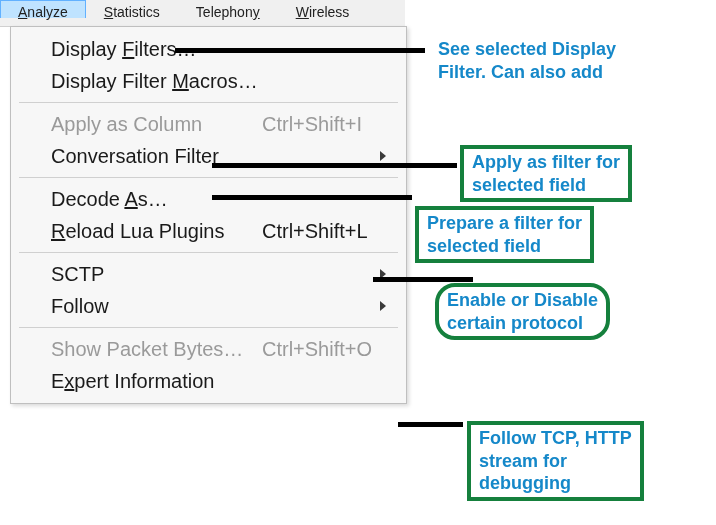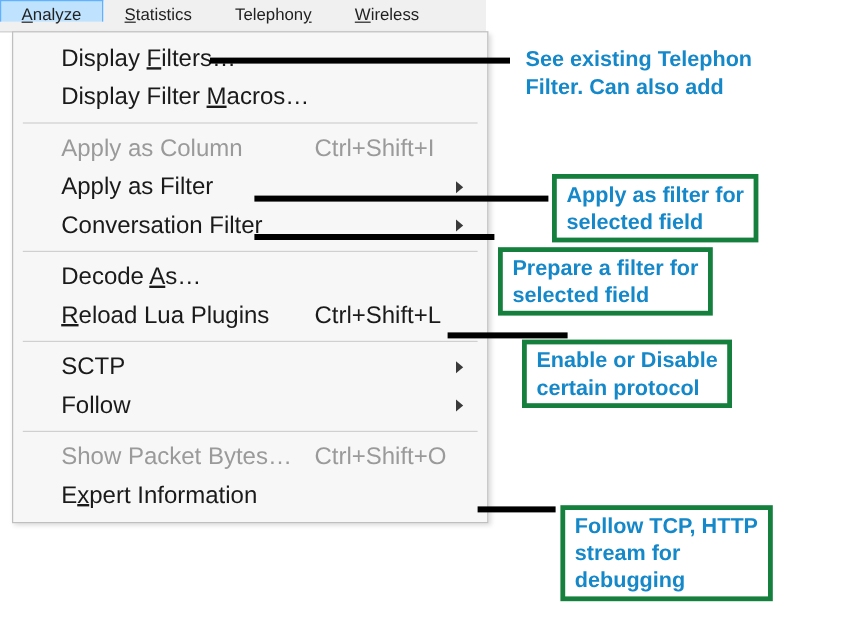--- a/index.html
+++ b/index.html
@@ -141,25 +141,20 @@
     <span class="menu-shortcut"></span>
   </div>
 
   <div class="menu-sep"></div>
 
   <div class="menu-row disabled">
     <span class="menu-label">Apply as Column</span>
     <span class="menu-shortcut">Ctrl+Shift+I</span>
   </div>
 
-  <div class="menu-row">
-    <span class="menu-label">Apply as Filter</span>
-    <span class="menu-shortcut"></span>
-    <span class="menu-arrow"></span>
-  </div>
 
 
   <div class="menu-row">
     <span class="menu-label">Conversation Filter</span>
     <span class="menu-shortcut"></span>
     <span class="menu-arrow"></span>
   </div>
 
   <div class="menu-sep"></div>
 
@@ -207,27 +202,27 @@
   </div>
 
 </div>
 
 <div class="line" style="left:175px; top:48px;  width:250px;"></div>
 <div class="line" style="left:212px; top:163px; width:245px;"></div>
 <div class="line" style="left:212px; top:195px; width:200px;"></div>
 <div class="line" style="left:373px; top:277px; width:100px;"></div>
 <div class="line" style="left:398px; top:422px; width:65px;"></div>
 
-<div class="callout" style="left:438px; top:38px;">See existing Telephon
+<div class="callout" style="left:438px; top:38px;">See selected Display
 Filter. Can also add</div>
 
 <div class="callout boxed" style="left:460px; top:145px;">Apply as filter for
 selected field</div>
 
 <div class="callout boxed" style="left:415px; top:206px;">Prepare a filter for
 selected field</div>
 
-<div class="callout boxed" style="left:435px; top:283px;">Enable or Disable
+<div class="callout boxed" style="left:435px; top:283px;border-radius:20px;">Enable or Disable
 certain protocol</div>
 
 <div class="callout boxed" style="left:467px; top:421px;">Follow TCP, HTTP
 stream for
 debugging</div>
 
 </body></html>

